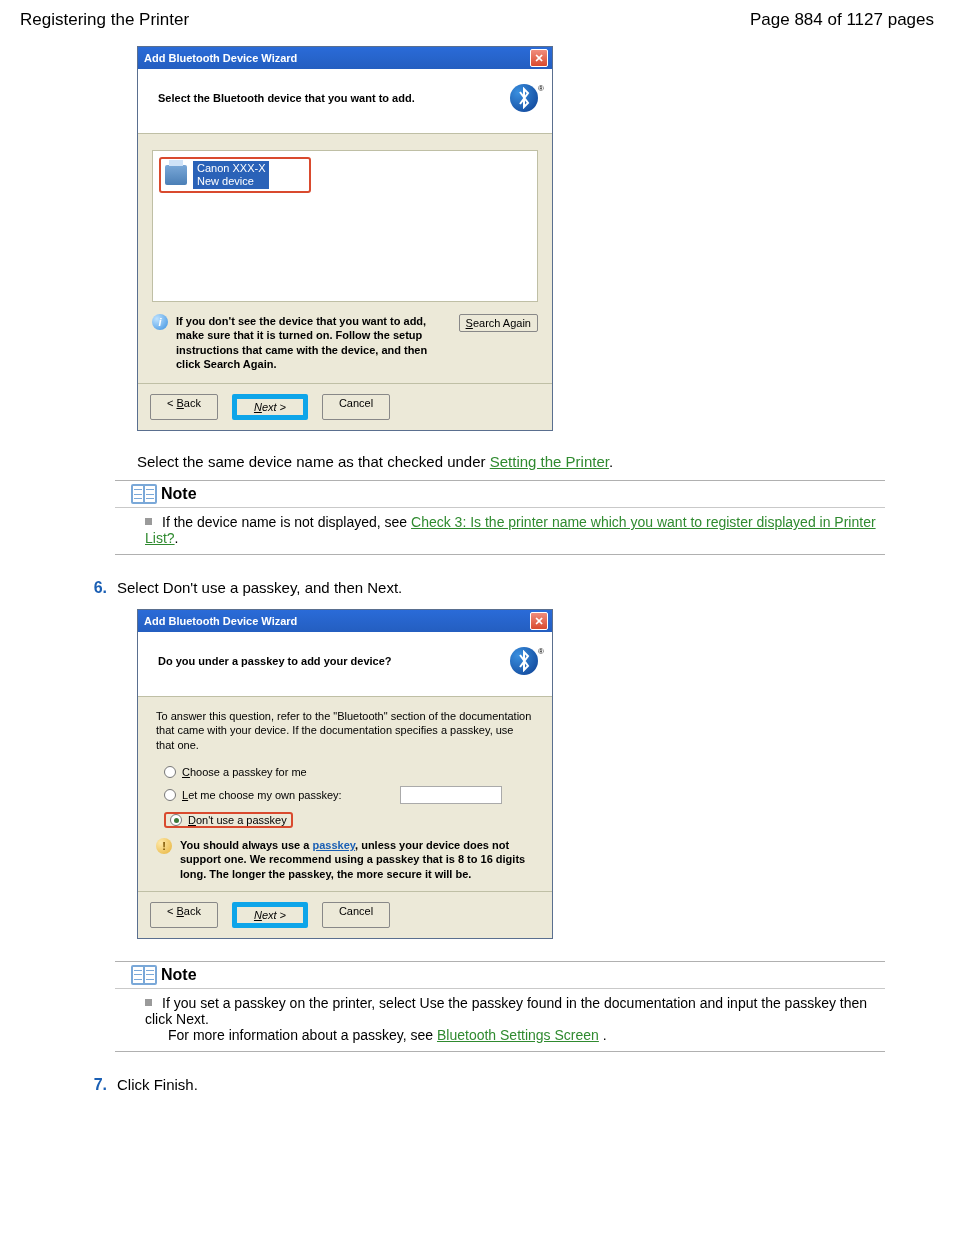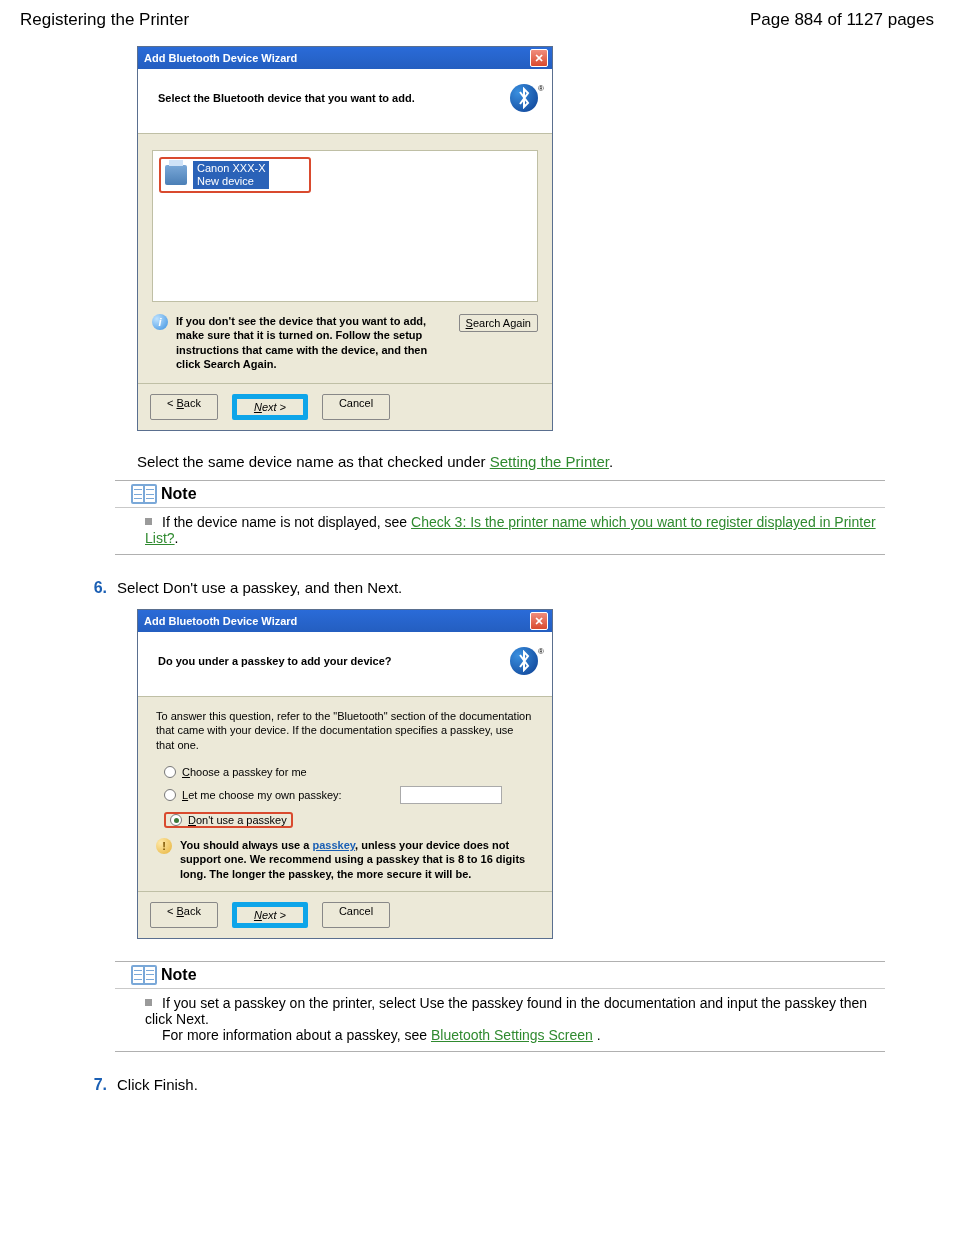--- a/index.html
+++ b/index.html
@@ -340,21 +340,21 @@
               <i></i>
               <i></i>
               <i></i>
             </span>
           </span>
         <span>Note</span>
       </div>
     </div>
     <div class="note-body">
       <span class="square-bullet"></span><span>If you set a passkey on the printer, select Use the passkey found in the documentation and input the passkey then click Next.</span><br>
-      <span style="margin-left:17px;text-align:right;">
+      <span style="margin-left:23px;text-align:right;">
         <span>For more information about a passkey, see </span>
         <a class="green" href="#">Bluetooth Settings Screen</a><span> .</span>
       </span>
     </div>
   </div>
 
   <div class="step">
     <div class="step-num">7.</div>
     <div class="step-text">Click Finish.</div>
   </div>

